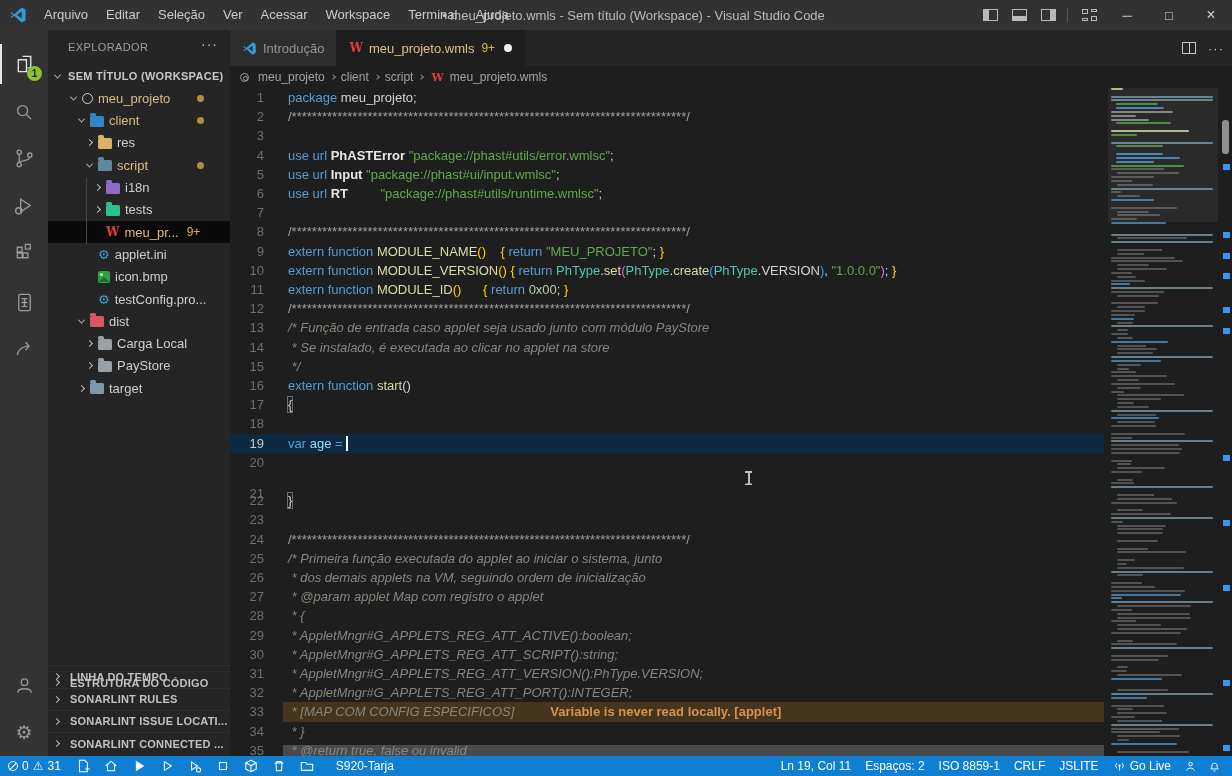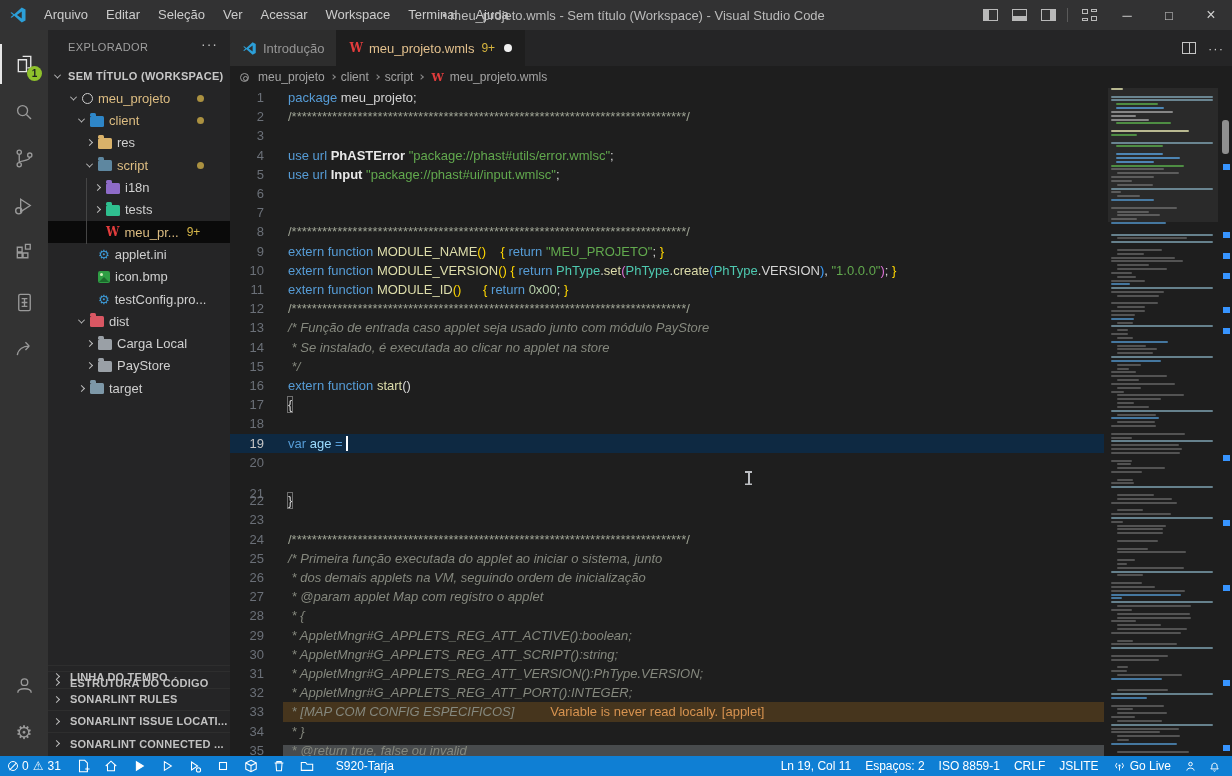--- a/index.html
+++ b/index.html
@@ -90,21 +90,21 @@
   .crow.cur{background:#0e2942;}
   .crow.cur .ln{color:#c6c6c6;}
   .rowband-warn{position:absolute;left:53px;width:821px;height:19.2px;background:#46351d;}
   .hscroll{position:absolute;left:53px;width:821px;height:13px;background:rgba(125,131,136,.45);}
   .tk-k{color:#569cd6;} .tk-p{color:#d4d4d4;} .tk-f{color:#dcdcaa;} .tk-c{color:#4ec9b0;}
   .tk-s{color:#62a94e;} .tk-n{color:#b5cea8;} .tk-v{color:#9cdcfe;}
   .tk-m{color:#85887e;font-style:italic;} .tk-sep{color:#9da293;}
   .tk-b{color:#e8e8e8;font-weight:bold;}
   .tk-g1{color:#ffd700;} .tk-g2{color:#da70d6;} .tk-g3{color:#3b9eff;}
   .tk-mt{color:#d4d4d4;outline:1px solid #6e6e6e;}
-  .hint{color:#d79350;margin-left:36px;}
+  .hint{color:#d79350;margin-left:36px;font-weight:bold;}
   .cursor{display:inline-block;width:2px;height:15px;background:#fefefe;vertical-align:-3px;}
   .ibeam{position:absolute;width:9px;height:14px;opacity:.85;}
   .ibeam:before{content:"";position:absolute;left:4px;top:0;bottom:0;width:1.5px;background:#d8dbdf;}
   .ibeam:after{content:"";position:absolute;left:1px;right:1px;top:0;height:1.5px;background:#d8dbdf;box-shadow:0 12.5px 0 #d8dbdf;}
 
   
   .minimap{position:absolute;right:14px;top:58px;width:110px;bottom:0;background:#1e1e1e;overflow:hidden;}
   .mm-viewport{position:absolute;left:0;top:0;width:100%;height:134px;background:rgba(255,255,255,.055);}
   .mmbar{position:absolute;height:2px;border-radius:1px;}
   .ruler{position:absolute;right:0;top:58px;width:14px;bottom:0;}
@@ -367,21 +367,21 @@
         <span class="bc-chev"></span>
         <span class="bc-w">W</span>
         <span class="bc-item">meu_projeto.wmls</span>
       </div>
     <div class="codearea" id="codearea">
         <div class="crow" style="top: 0px;"><span class="ln">1</span><span class="ct"><span class="tk-k">package</span><span class="tk-p"> meu_projeto;</span></span></div>
         <div class="crow" style="top: 19.2px;"><span class="ln">2</span><span class="ct"><span class="tk-sep">/******************************************************************************/</span></span></div>
         <div class="crow" style="top: 38.4px;"><span class="ln">3</span><span class="ct"></span></div>
         <div class="crow" style="top: 57.6px;"><span class="ln">4</span><span class="ct"><span class="tk-k">use url </span><span class="tk-b">PhASTError </span><span class="tk-s">"package://phast#utils/error.wmlsc"</span><span class="tk-p">;</span></span></div>
         <div class="crow" style="top: 76.8px;"><span class="ln">5</span><span class="ct"><span class="tk-k">use url </span><span class="tk-b">Input </span><span class="tk-s">"package://phast#ui/input.wmlsc"</span><span class="tk-p">;</span></span></div>
-        <div class="crow" style="top: 96px;"><span class="ln">6</span></div>
+        <div class="crow" style="top: 96px;"><span class="ln">6</span><span class="ct"><span class="tk-k">use url </span><span class="tk-b">RT         </span><span class="tk-s">"package://phast#utils/runtime.wmlsc"</span><span class="tk-p">;</span></span></div>
         <div class="crow" style="top: 115.2px;"><span class="ln">7</span><span class="ct"></span></div>
         <div class="crow" style="top: 134.4px;"><span class="ln">8</span><span class="ct"><span class="tk-sep">/******************************************************************************/</span></span></div>
         <div class="crow" style="top: 153.6px;"><span class="ln">9</span><span class="ct"><span class="tk-k">extern function </span><span class="tk-f">MODULE_NAME</span><span class="tk-g1">()</span><span class="tk-p">    </span><span class="tk-g1">{</span><span class="tk-k"> return </span><span class="tk-s">"MEU_PROJETO"</span><span class="tk-p">; </span><span class="tk-g1">}</span></span></div>
         <div class="crow" style="top: 172.8px;"><span class="ln">10</span><span class="ct"><span class="tk-k">extern function </span><span class="tk-f">MODULE_VERSION</span><span class="tk-g1">()</span><span class="tk-p"> </span><span class="tk-g1">{</span><span class="tk-k"> return </span><span class="tk-c">PhType</span><span class="tk-p">.</span><span class="tk-f">set</span><span class="tk-g2">(</span><span class="tk-c">PhType</span><span class="tk-p">.</span><span class="tk-f">create</span><span class="tk-g3">(</span><span class="tk-c">PhType</span><span class="tk-p">.VERSION</span><span class="tk-g3">)</span><span class="tk-p">, </span><span class="tk-s">"1.0.0.0"</span><span class="tk-g2">)</span><span class="tk-p">; </span><span class="tk-g1">}</span></span></div>
         <div class="crow" style="top: 192px;"><span class="ln">11</span><span class="ct"><span class="tk-k">extern function </span><span class="tk-f">MODULE_ID</span><span class="tk-g1">()</span><span class="tk-p">      </span><span class="tk-g1">{</span><span class="tk-k"> return </span><span class="tk-n">0x00</span><span class="tk-p">; </span><span class="tk-g1">}</span></span></div>
         <div class="crow" style="top: 211.2px;"><span class="ln">12</span><span class="ct"><span class="tk-sep">/******************************************************************************/</span></span></div>
         <div class="crow" style="top: 230.4px;"><span class="ln">13</span><span class="ct"><span class="tk-m">/* Função de entrada caso applet seja usado junto com módulo PayStore</span></span></div>
         <div class="crow" style="top: 249.6px;"><span class="ln">14</span><span class="ct"><span class="tk-m"> * Se instalado, é executada ao clicar no applet na store</span></span></div>
         <div class="crow" style="top: 268.8px;"><span class="ln">15</span><span class="ct"><span class="tk-m"> */</span></span></div>
         <div class="crow" style="top: 288px;"><span class="ln">16</span><span class="ct"><span class="tk-k">extern function </span><span class="tk-f">start</span><span class="tk-p">()</span></span></div>

